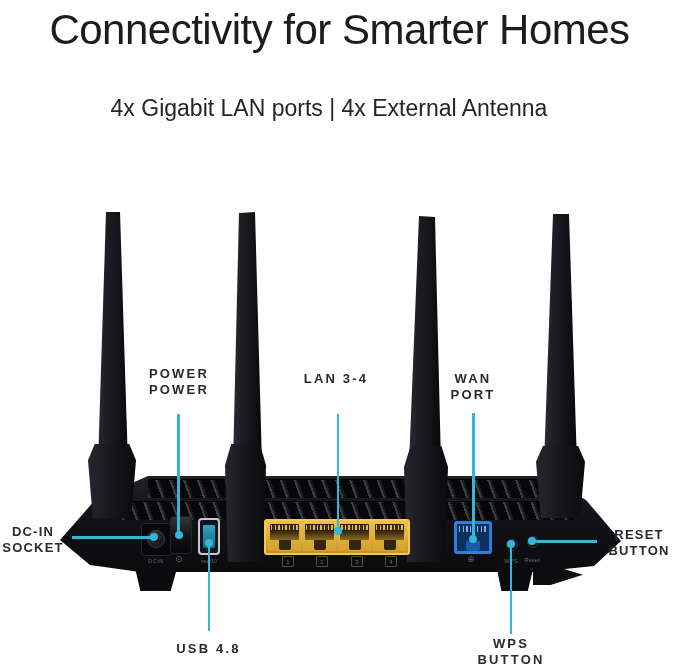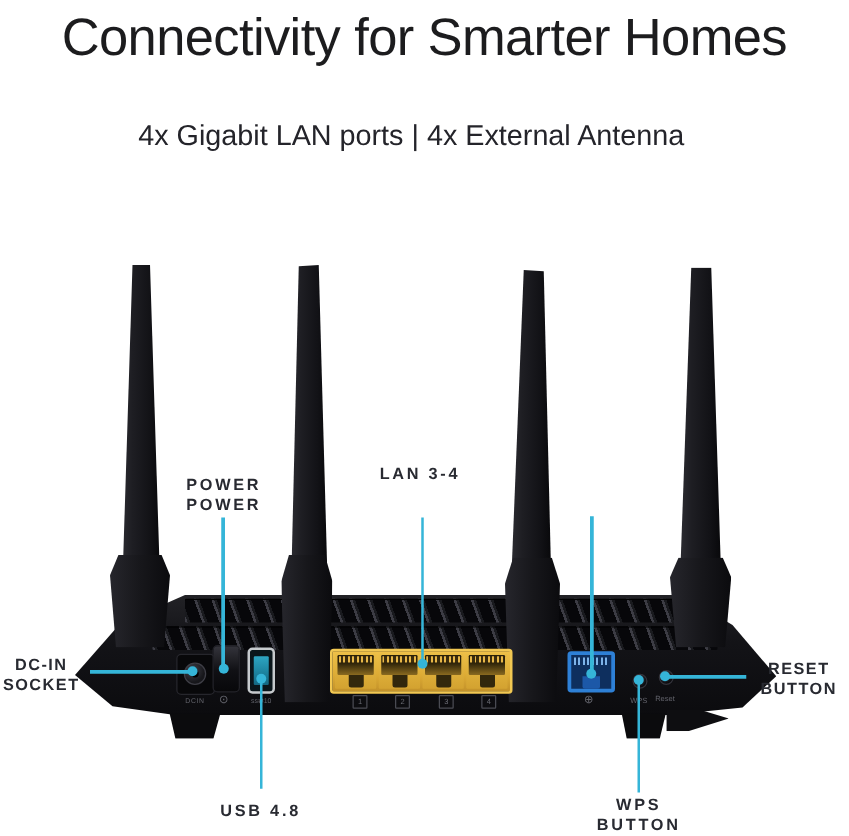--- a/index.html
+++ b/index.html
@@ -185,26 +185,30 @@
 
   <div class="abs lead-h z6" style="left:534px;top:540px;width:63px;"></div>
   <div class="abs lead-dot z6" style="left:528px;top:537px;"></div>
 
   <div class="abs lead-v z6" style="left:207.5px;top:542px;height:89px;"></div>
   <div class="abs lead-dot z6" style="left:204.5px;top:539px;"></div>
 
   <div class="abs lead-v z6" style="left:509.5px;top:543px;height:91px;"></div>
   <div class="abs lead-dot z6" style="left:506.5px;top:540px;"></div>
 
-  <div class="abs callout z7" style="left:109px;top:380px;width:140px;">
+  <div class="abs callout z7" style="left:109px;top:366px;width:140px;">
     <div>POWER</div>
     <div>POWER</div>
   </div>
   <div class="abs callout z7" style="left:266px;top:371px;width:140px;">
     <div>LAN 3-4</div>
+  </div>
+  <div class="abs callout z7" style="left:405px;top:371px;width:136px;">
+    <div>WAN</div>
+    <div>PORT</div>
   </div>
   <div class="abs callout tight z7" style="left:-2px;top:524px;width:70px;">
     <div>DC-IN</div>
     <div>SOCKET</div>
   </div>
   <div class="abs callout tight z7" style="left:599px;top:527px;width:80px;">
     <div>RESET</div>
     <div>BUTTON</div>
   </div>
   <div class="abs callout z7" style="left:158px;top:641px;width:101px;">

